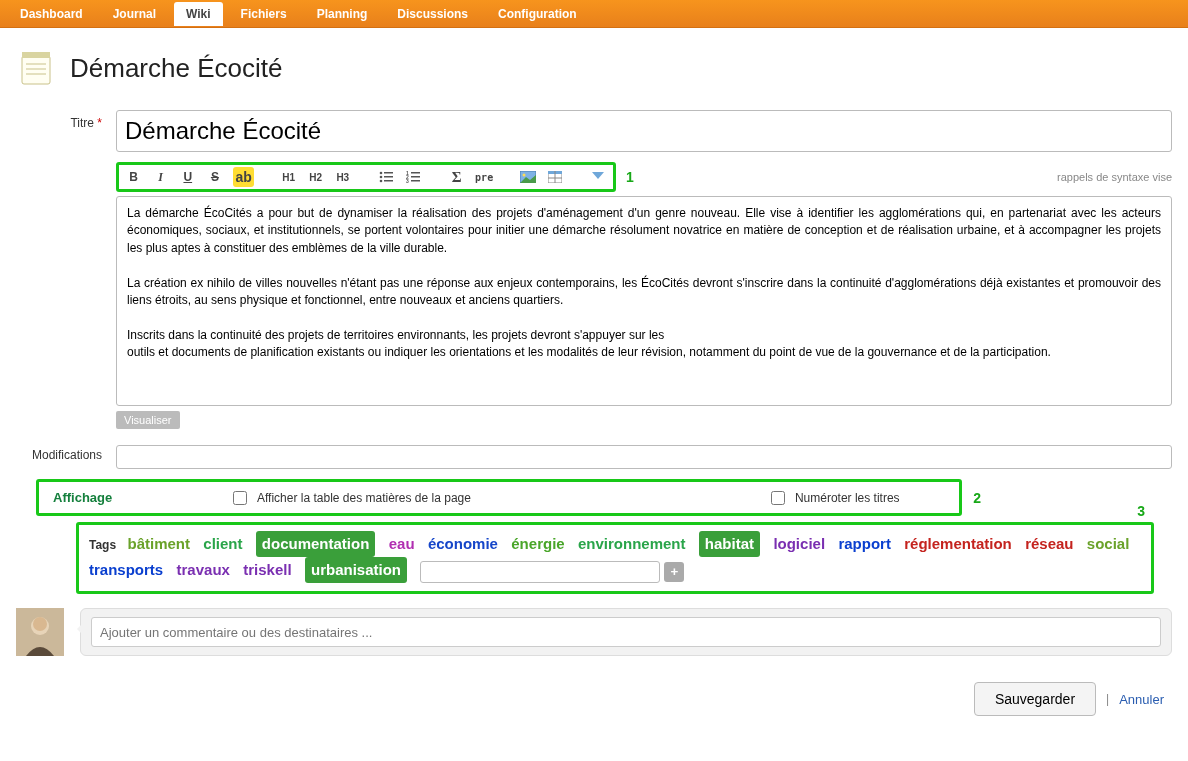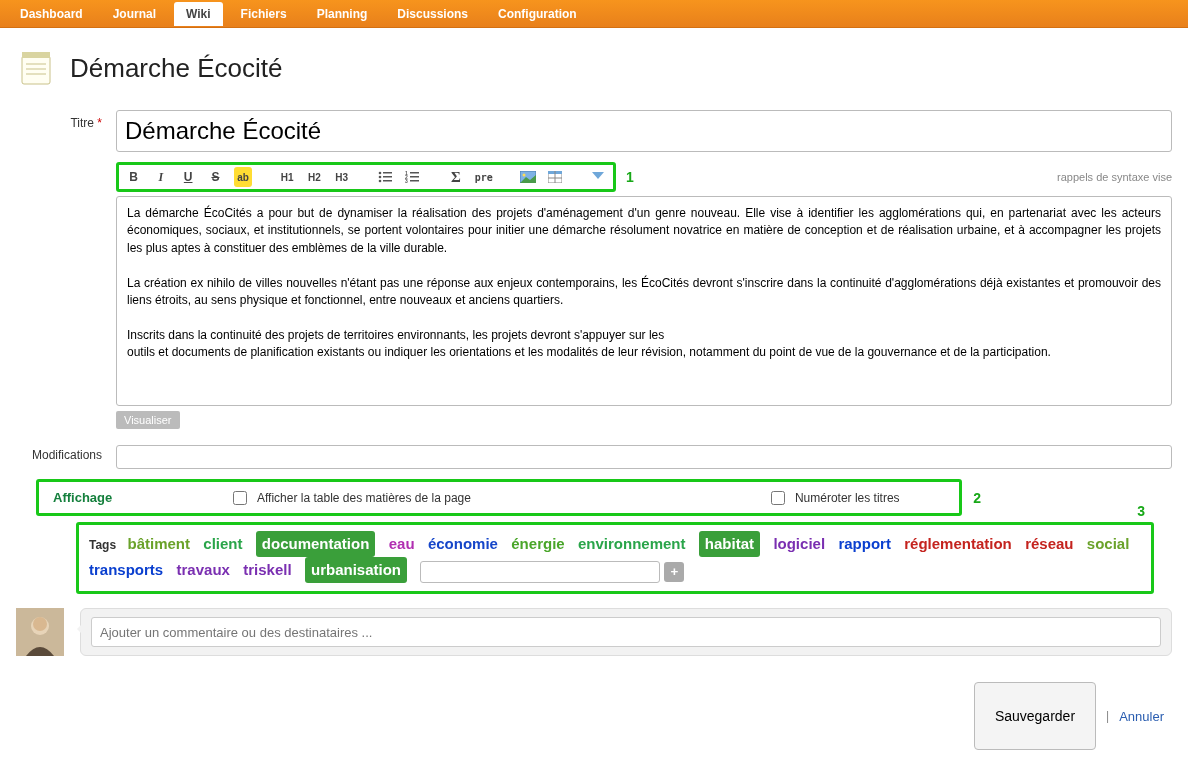--- a/index.html
+++ b/index.html
@@ -53,21 +53,21 @@
   .tag-add { width:20px; height:20px; background:#aaa; color:#fff; border:none; border-radius:3px; font-weight:bold; cursor:pointer;}
   .callout-3 { position:absolute; right:6px; top:-22px; color:#18a818; font-weight:bold; font-size:14px;}
 
   .comment-row { display:flex; gap:16px; margin-top:14px; align-items:flex-start;}
   .avatar { width:48px; height:48px; border-radius:3px; background:linear-gradient(#d9c6b0,#b89878); display:flex; align-items:center; justify-content:center;}
   .comment-bubble { flex:1; background:#f2f2f2; border:1px solid #ddd; border-radius:6px; padding:8px 10px; position:relative;}
   .comment-bubble:before { content:""; position:absolute; left:-10px; top:14px; border:6px solid transparent; border-right-color:#f2f2f2;}
   .comment-input { width:100%; height:30px; border:1px solid #ccc; border-radius:3px; padding:4px 8px; font-size:13px; color:#888;}
 
   .actions { display:flex; justify-content:flex-end; align-items:center; gap:10px; margin-top:26px; padding-right:8px;}
-  .save-btn { background:#f4f4f4; border:1px solid #bbb; border-radius:4px; padding:25px 20px; font-size:14px; cursor:pointer;text-align:right;}
+  .save-btn { background:#f4f4f4; border:1px solid #bbb; border-radius:4px; padding:8px 20px; font-size:14px; cursor:pointer;text-align:right;}
   .cancel-link { color:#2a5db0; font-size:13px; cursor:pointer;}
   .sep { color:#888;}
 </style>
 </head>
 <body>
 
 <div class="page">
 
   <div class="topnav" id="topnav">
       <span class="tab">Dashboard</span>
@@ -103,21 +103,21 @@
 
     <div class="form-row">
       <div class="label-col"></div>
       <div class="field-col editor-wrap">
         <div class="toolbar-bar-row">
           <div class="toolbar-box">
             <span class="tbtn" style="font-weight:bold">B</span>
             <span class="tbtn" style="font-style:italic;font-family:serif">I</span>
             <span class="tbtn" style="text-decoration:underline">U</span>
             <span class="tbtn" style="text-decoration:line-through">S</span>
-            <span class="tbtn" style="background:#ffdd33;border-radius:3px;font-size:10px;padding:1px 2px;">ab</span>
+            <span class="tbtn" style="background:#ffdd33;border-radius:3px;font-size:14px;padding:1px 2px;">ab</span>
             <span style="width:8px"></span>
             <span class="tbtn small">H1</span>
             <span class="tbtn small">H2</span>
             <span class="tbtn small">H3</span>
             <span style="width:8px"></span>
             <span class="tbtn">
               <svg width="14" height="12">
                   <circle cx="2" cy="2" r="1.3" fill="#555"></circle>
                   <rect x="5" y="1" width="9" height="1.5" fill="#555"></rect>
                   <circle cx="2" cy="6" r="1.3" fill="#555"></circle>

